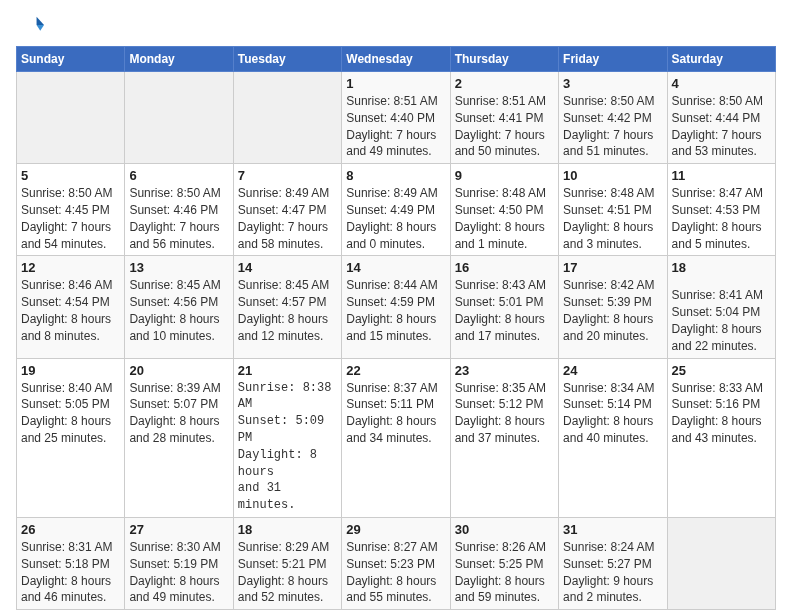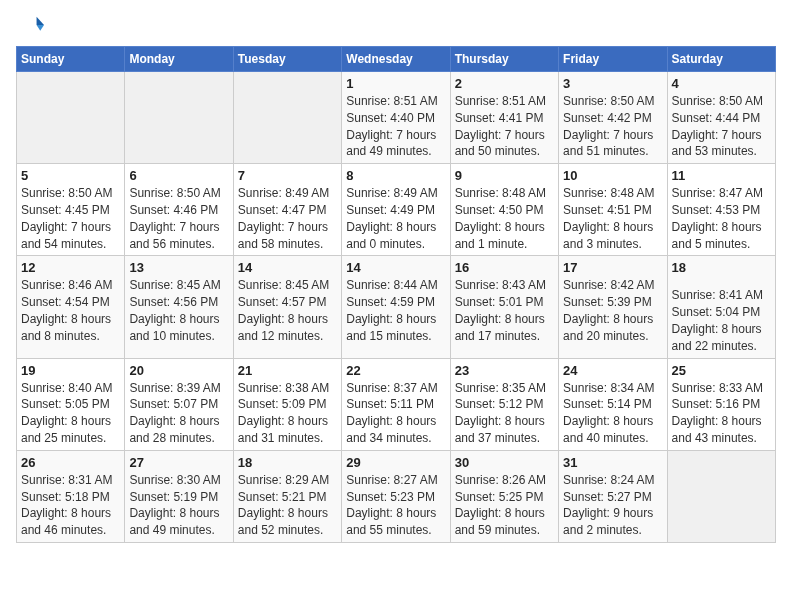--- a/index.html
+++ b/index.html
@@ -273,21 +273,21 @@
           </td>
           <td>
             <span class="day-number">20</span>
             <div class="day-info" style="white-space: pre-line;">Sunrise: 8:39 AM
 Sunset: 5:07 PM
 Daylight: 8 hours
 and 28 minutes.</div>
           </td>
           <td>
             <span class="day-number">21</span>
-            <div class="day-info" style="white-space: pre-line;">Sunrise: 8:38 AM
+            <div class="day-info" style="white-space: pre-line; font-family: Liberation Mono, monospace;">Sunrise: 8:38 AM
 Sunset: 5:09 PM
 Daylight: 8 hours
 and 31 minutes.</div>
           </td>
           <td>
             <span class="day-number">22</span>
             <div class="day-info" style="white-space: pre-line;">Sunrise: 8:37 AM
 Sunset: 5:11 PM
 Daylight: 8 hours
 and 34 minutes.</div>

